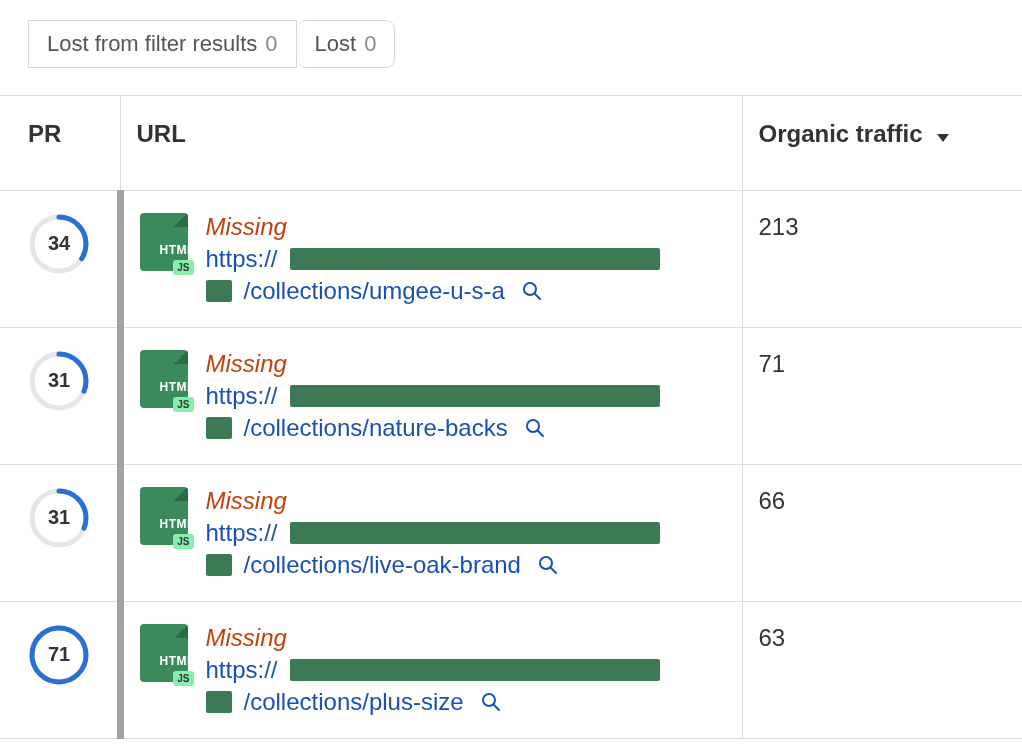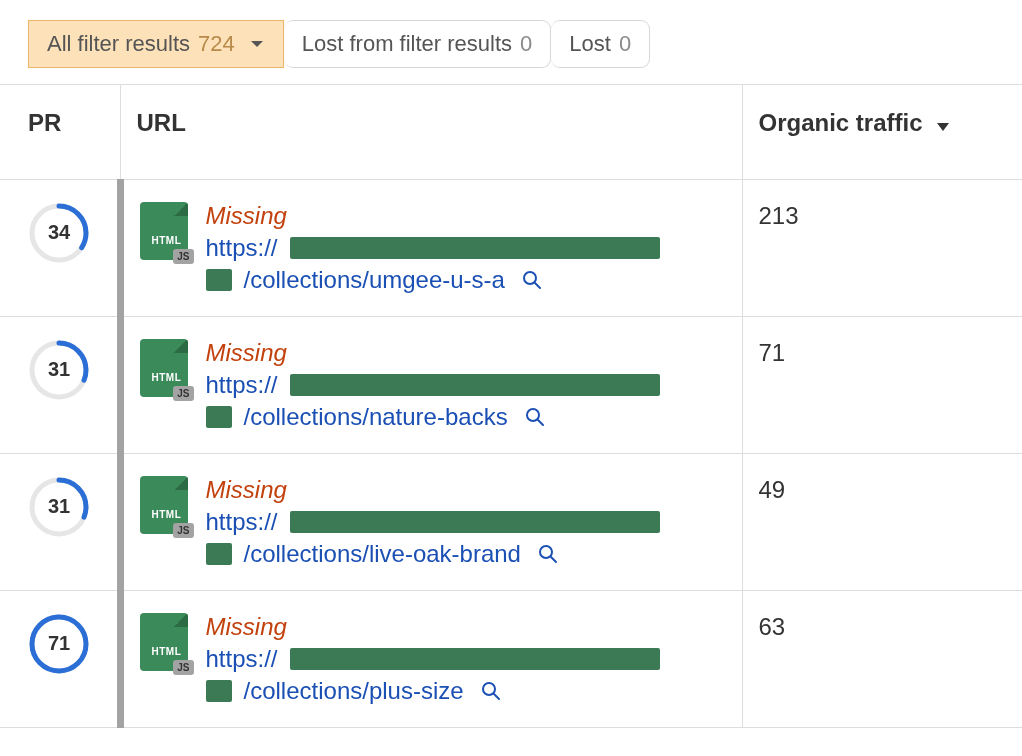--- a/index.html
+++ b/index.html
@@ -7,67 +7,58 @@
 
 .filter-bar { display: flex; padding: 20px 28px 0 28px; gap: 0; }
 .filter-tab { border: 1px solid #d7d7d7; padding: 10px 18px; font-size: 22px; display: flex; align-items: center; gap: 8px; cursor: pointer; background: #fff; color: #555; }
 .filter-tab.active { background: #fde1b8; border-color: #e8b76b; color: #555; }
 .filter-tab .count { color: #8a8a8a; }
 .filter-tab.active .count { color: #b88a4a; }
 .filter-tab + .filter-tab { border-left: none; border-radius: 9px; }
 .filter-tab .caret { margin-left: 6px; }
 .caret svg { display: block; }
 
-.table { width: 100%; border-collapse: collapse; margin-top: 16px; }
+.table { width: 100%; border-collapse: collapse; margin-top: 27px; }
 .table th, .table td { text-align: left; vertical-align: top; }
 .table thead th { font-size: 24px; font-weight: 700; color: #333; padding: 24px 16px 40px 16px; border-top: 1px solid #ddd; border-bottom: 1px solid #ddd; }
 .table thead th.col-pr { width: 120px; padding-left: 28px; border-right: 1px solid #ddd; }
 .table thead th.col-url { border-right: 1px solid #ddd; }
 .table thead th.col-traffic { width: 280px; }
 .sort-caret { display: inline-block; margin-left: 6px; vertical-align: middle; }
 
 .table tbody td { padding: 22px 16px; border-bottom: 1px solid #ddd; font-size: 24px; }
 .table tbody td.cell-pr { padding-left: 28px; border-right: 7px solid #a3a3a3; }
 .table tbody td.cell-url { border-right: 1px solid #ddd; }
 .table tbody td.cell-traffic { color: #333; }
 
 .pr-circle { width: 62px; height: 62px; position: relative; display: inline-block; }
 .pr-circle svg { position: absolute; inset: 0; }
 .pr-value { position: absolute; inset: 0; display: flex; align-items: center; justify-content: center; font-size: 20px; font-weight: 700; color: #333; }
 
 .url-block { display: flex; gap: 18px; align-items: flex-start; }
 .file-icon { flex-shrink: 0; position: relative; width: 48px; height: 58px; }
 .file-body { width: 48px; height: 58px; background: #3b8a5a; border-radius: 4px; position: relative; }
 .file-body::before { content: ""; position: absolute; top: 0; right: 0; width: 14px; height: 14px; background: linear-gradient(135deg, transparent 50%, #2d6b44 50%); border-top-right-radius: 4px; }
-.file-label { position: absolute; bottom: 14px; left: 12px; font-size: 10px; font-weight: 700; color: #fff; letter-spacing: 0.5px; }
-.js-badge { position: absolute; bottom: -4px; right: -6px; background: #a3a3a3; color: #333; font-size: 10px; font-weight: 700; padding: 2px 4px; border-radius: 3px; }
+.file-label { position: absolute; bottom: 14px; left: 20px; font-size: 12px; font-weight: 700; color: #fff; letter-spacing: 0.5px; }
+.js-badge { position: absolute; bottom: -4px; right: -6px; background: #86efac; color: #333; font-size: 10px; font-weight: 700; padding: 2px 4px; border-radius: 3px; }
 
 .url-lines { display: flex; flex-direction: column; gap: 4px; }
 .missing { color: #c2410c; font-style: italic; font-size: 24px; }
 .url-line { display: flex; align-items: center; gap: 12px; font-size: 24px; }
 .url-prefix { color: #1a4fb4; }
 .redacted { display: inline-block; background: #3b7a55; height: 22px; border-radius: 2px; }
 .redacted.long { width: 370px; }
 .redacted.short { width: 26px; }
 .path { color: #1a4fb4; }
 .mag-icon { display: inline-flex; color: #1a4fb4; margin-left: 4px; }
 </style>
 </head>
 <body>
 
 <div class="filter-bar">
-    <div class="filter-tab active">
-      <span>All filter results</span>
-      <span class="count">724</span>
-      <span class="caret">
-        <svg width="16" height="10" viewBox="0 0 16 10">
-          <path d="M2 2 L8 8 L14 2 Z" fill="#555"></path>
-        </svg>
-      </span>
-    </div>
     <div class="filter-tab">
       <span>Lost from filter results</span>
       <span class="count">0</span>
     </div>
     <div class="filter-tab">
       <span>Lost</span>
       <span class="count">0</span>
     </div>
   </div>
 
@@ -180,21 +171,21 @@
                 <span class="mag-icon">
                   <svg width="22" height="22" viewBox="0 0 22 22">
                     <circle cx="9" cy="9" r="6" fill="none" stroke="#1a4fb4" stroke-width="2"></circle>
                     <line x1="14" y1="14" x2="19" y2="19" stroke="#1a4fb4" stroke-width="2" stroke-linecap="round"></line>
                   </svg>
                 </span>
               </div>
             </div>
           </div>
         </td>
-        <td class="cell-traffic">49</td>
+        <td class="cell-traffic">66</td>
       </tr>
       <tr>
         <td class="cell-pr"><div class="pr-circle"><svg width="62" height="62" viewBox="0 0 62 62">
               <circle cx="31" cy="31" r="27" fill="none" stroke="#e6e6e6" stroke-width="5"></circle>
               <circle cx="31" cy="31" r="27" fill="none" stroke="#2b6fd6" stroke-width="5" stroke-dasharray="169.64600329384882" stroke-dashoffset="1.6964600329384898" transform="rotate(-90 31 31)" stroke-linecap="round"></circle>
             </svg><div class="pr-value">71</div></div></td>
         <td class="cell-url">
           <div class="url-block">
             <div class="file-icon">
               <div class="file-body">

